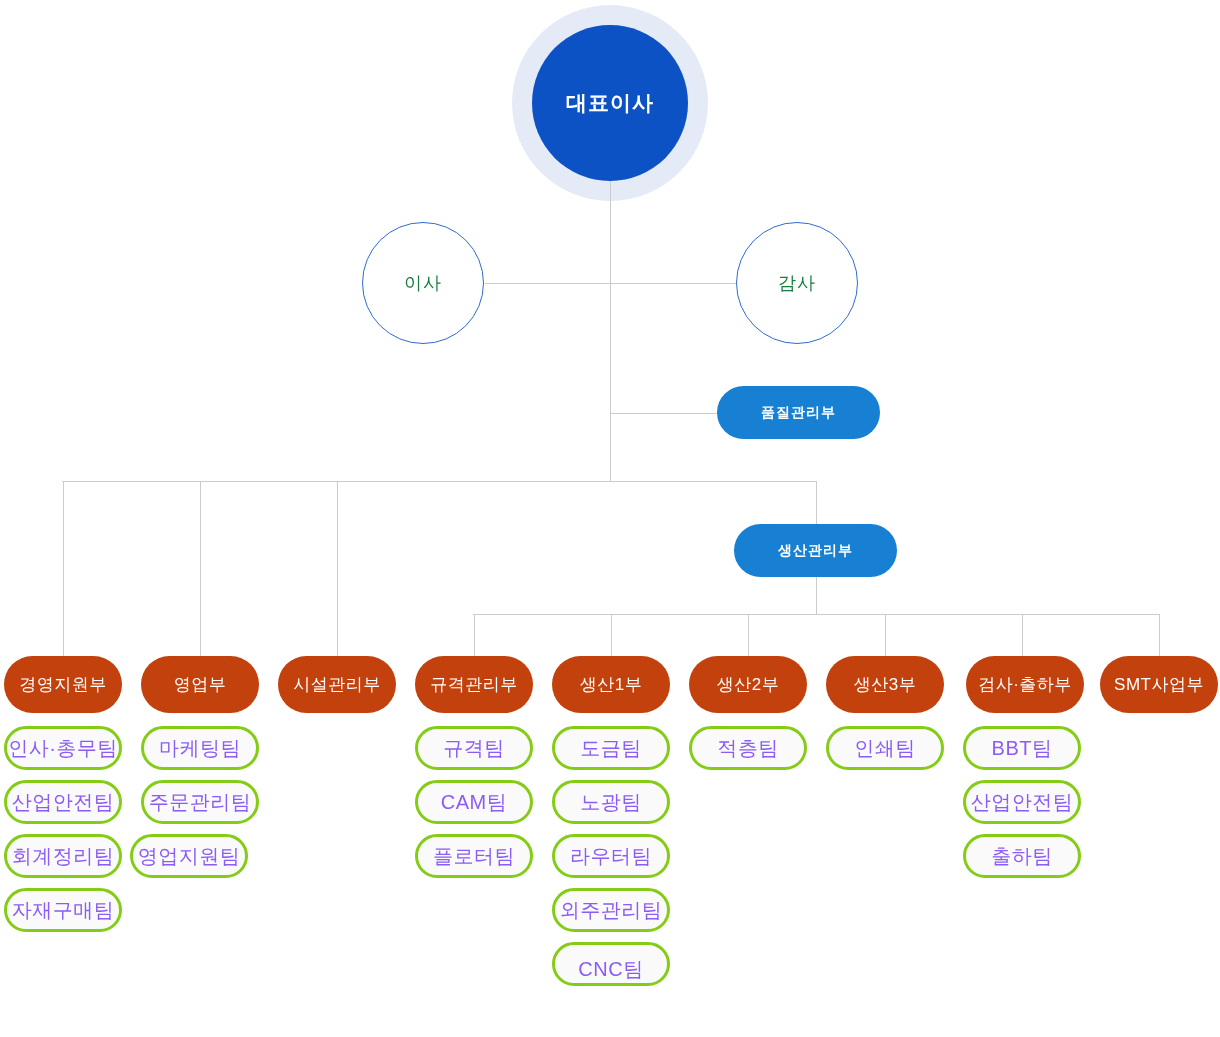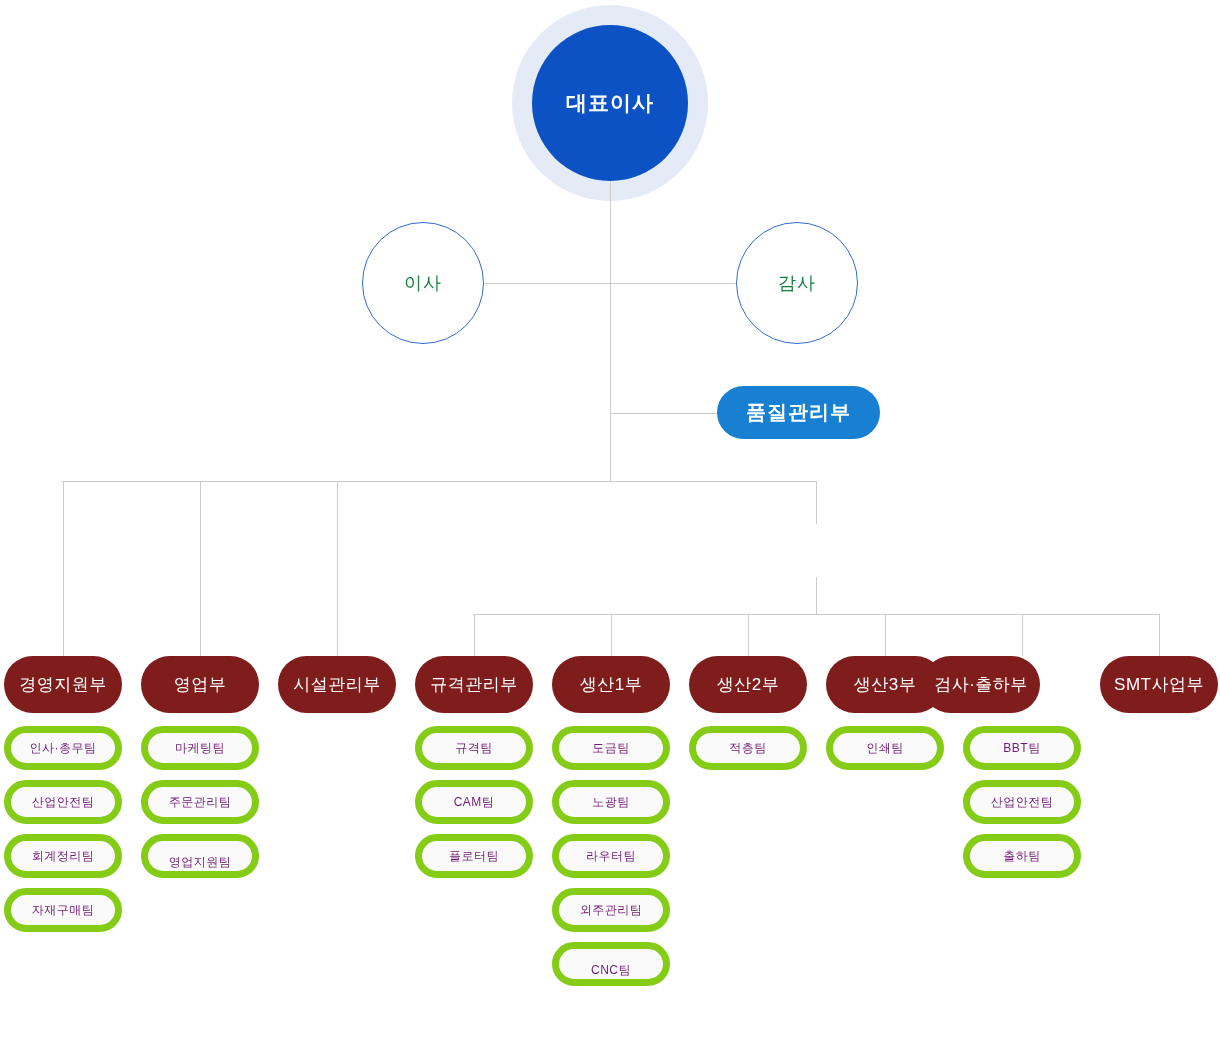--- a/index.html
+++ b/index.html
@@ -34,37 +34,37 @@
     background: #ffffff;
     border: 1px solid #2f6bd0;
     color: #15803d;
     font-size: 18px;
     letter-spacing: 1px;
   }
   .pill-blue {
     border-radius: 27px;
     background: #1780d2;
     color: #ffffff;
-    font-size: 20px;
+    font-size: 14px;
     font-weight: bold;
     letter-spacing: 1px;
   }
   .pill-dept {
     border-radius: 29px;
-    background: #7f1d1d;
+    background: #c2410c;
     color: #ffffff;
     font-size: 17px;
     letter-spacing: 0.5px;
   }
   .pill-team {
     border-radius: 22px;
     background: #fafafa;
-    border: 7px solid #84cc16;
-    color: #701a75;
-    font-size: 12px;
+    border: 3px solid #84cc16;
+    color: #8b5cf6;
+    font-size: 20px;
     letter-spacing: 0.5px;
   }
   .line { position: absolute; background: #cccccc; }
 </style>
 </head>
 <body>
 
 <div id="stage">
 
   <div class="abs halo" style="left:512px; top:5px; width:196px; height:196px;"></div>
@@ -74,20 +74,23 @@
 
   <div class="abs advisor-circle center-txt" style="left:362px; top:222px; width:122px; height:122px;">
     <span>이사</span>
   </div>
   <div class="abs advisor-circle center-txt" style="left:736px; top:222px; width:122px; height:122px;">
     <span>감사</span>
   </div>
 
   <div class="abs pill-blue center-txt" style="left:717px; top:386px; width:163px; height:53px;">
     <span>품질관리부</span>
+  </div>
+  <div class="abs pill-blue center-txt" style="left:734px; top:524px; width:163px; height:53px;">
+    <span>생산관리부</span>
   </div>
 
   <div id="lines-layer">
       <div class="line" style="left: 610px; top: 181px; width: 1px; height: 301px;"></div>
       <div class="line" style="left: 485px; top: 283px; width: 251px; height: 1px;"></div>
       <div class="line" style="left: 610px; top: 413px; width: 107px; height: 1px;"></div>
       <div class="line" style="left: 62px; top: 481px; width: 754px; height: 1px;"></div>
       <div class="line" style="left: 816px; top: 481px; width: 1px; height: 43px;"></div>
       <div class="line" style="left: 816px; top: 577px; width: 1px; height: 37px;"></div>
       <div class="line" style="left: 473px; top: 614px; width: 686px; height: 1px;"></div>
@@ -119,21 +122,21 @@
       </div>
       <div class="abs pill-dept center-txt" style="left: 141px; top: 656px; width: 118px; height: 57px;">
         <span>영업부</span>
       </div>
       <div class="abs pill-team center-txt" style="left: 141px; top: 726px; width: 118px; height: 44px;">
         <span>마케팅팀</span>
       </div>
       <div class="abs pill-team center-txt" style="left: 141px; top: 780px; width: 118px; height: 44px;">
         <span>주문관리팀</span>
       </div>
-      <div class="abs pill-team center-txt" style="left: 141px; top: 834px; width: 118px; height: 44px; align-items: flex-end;">
+      <div class="abs pill-team center-txt" style="left: 130px; top: 834px; width: 118px; height: 44px;">
         <span>영업지원팀</span>
       </div>
       <div class="abs pill-dept center-txt" style="left: 278px; top: 656px; width: 118px; height: 57px;">
         <span>시설관리부</span>
       </div>
       <div class="abs pill-dept center-txt" style="left: 415px; top: 656px; width: 118px; height: 57px;">
         <span>규격관리부</span>
       </div>
       <div class="abs pill-team center-txt" style="left: 415px; top: 726px; width: 118px; height: 44px;">
         <span>규격팀</span>
@@ -167,21 +170,21 @@
       </div>
       <div class="abs pill-team center-txt" style="left: 689px; top: 726px; width: 118px; height: 44px;">
         <span>적층팀</span>
       </div>
       <div class="abs pill-dept center-txt" style="left: 826px; top: 656px; width: 118px; height: 57px;">
         <span>생산3부</span>
       </div>
       <div class="abs pill-team center-txt" style="left: 826px; top: 726px; width: 118px; height: 44px;">
         <span>인쇄팀</span>
       </div>
-      <div class="abs pill-dept center-txt" style="left: 922px; top: 656px; width: 118px; height: 57px;">
+      <div class="abs pill-dept center-txt" style="left: 966px; top: 656px; width: 118px; height: 57px;">
         <span>검사·출하부</span>
       </div>
       <div class="abs pill-team center-txt" style="left: 963px; top: 726px; width: 118px; height: 44px; text-align: center;">
         <span>BBT팀</span>
       </div>
       <div class="abs pill-team center-txt" style="left: 963px; top: 780px; width: 118px; height: 44px;">
         <span>산업안전팀</span>
       </div>
       <div class="abs pill-team center-txt" style="left: 963px; top: 834px; width: 118px; height: 44px;">
         <span>출하팀</span>

